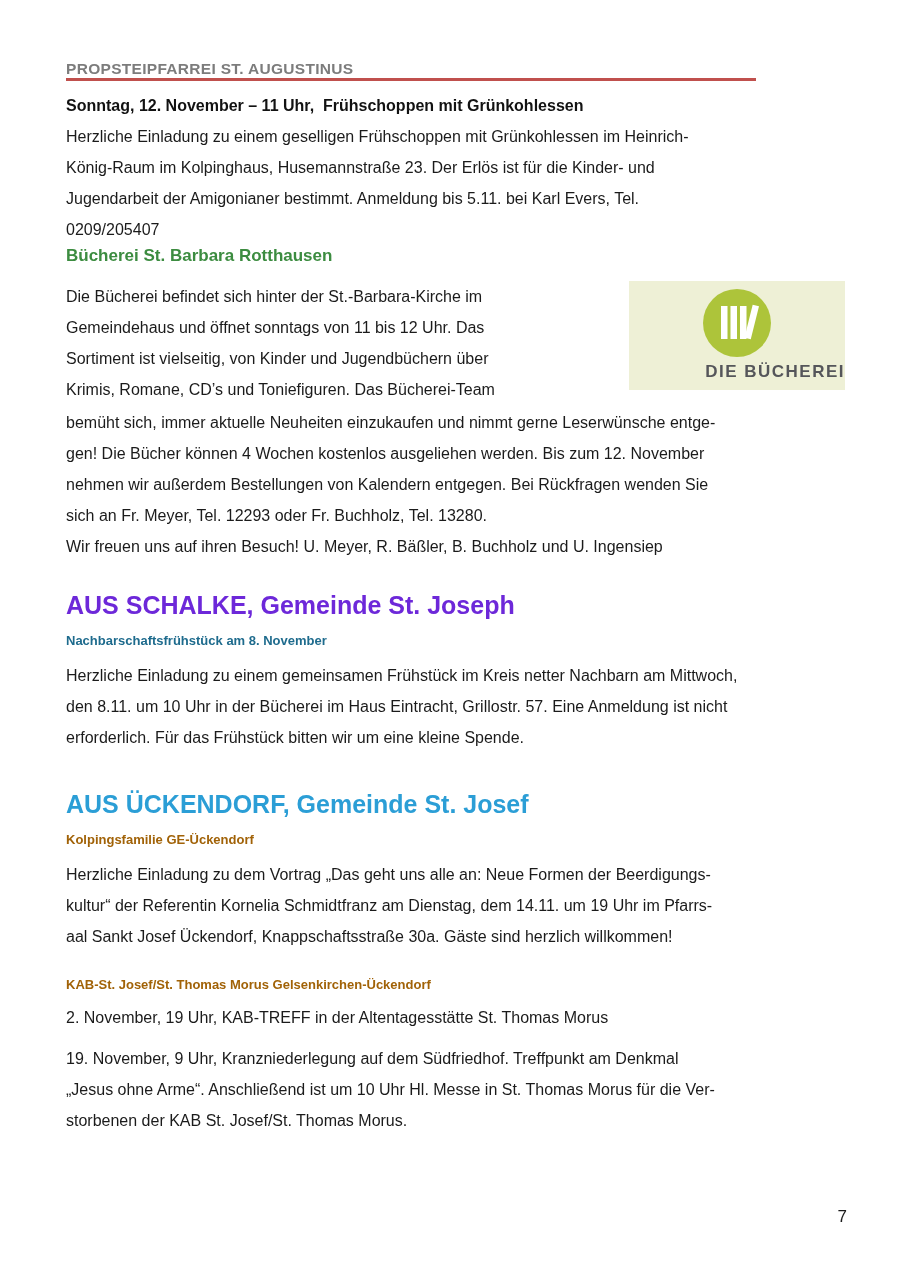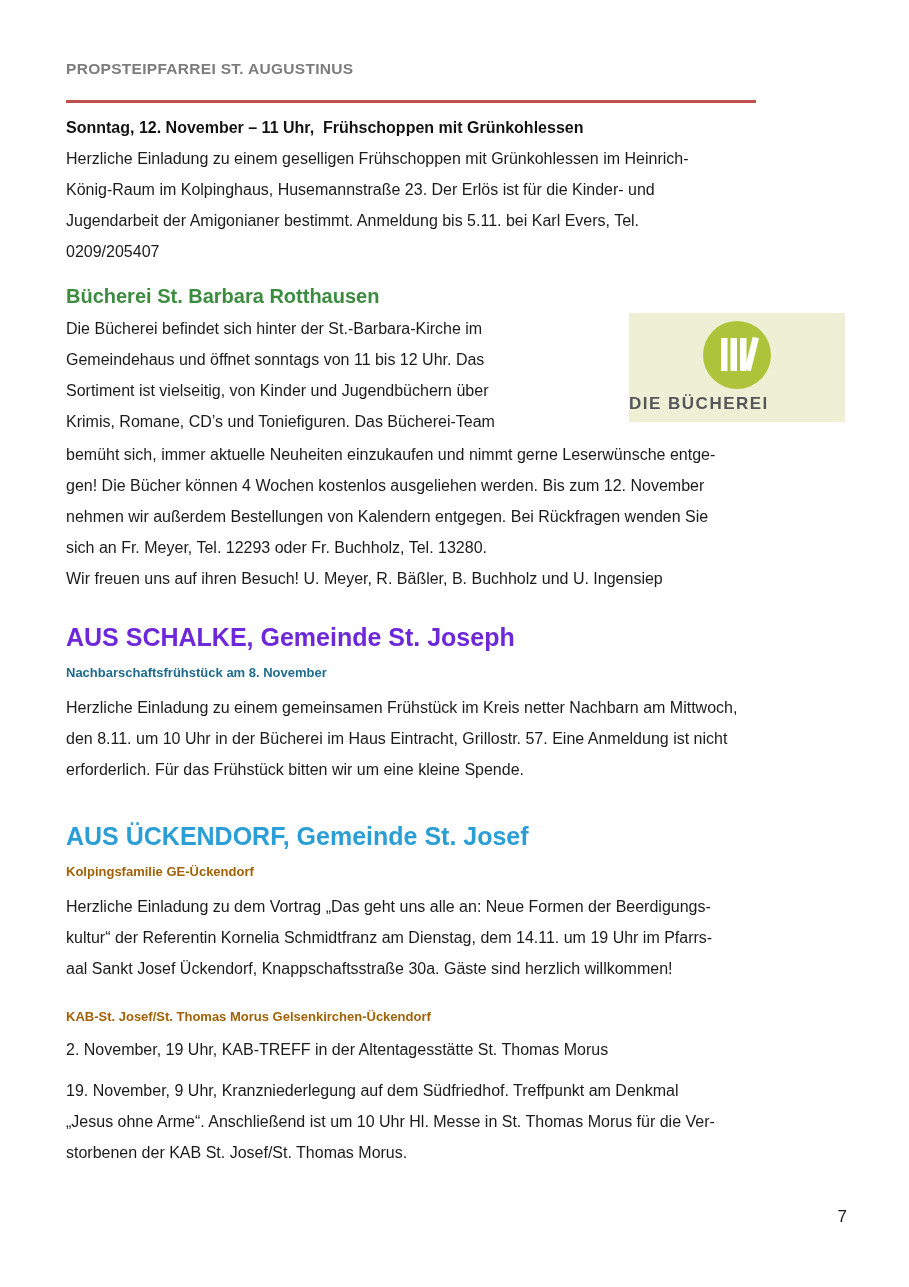--- a/index.html
+++ b/index.html
@@ -15,67 +15,66 @@
     position: absolute; inset: 0;
     padding: 60px 64px 0 66px;
     box-sizing: border-box;
   }
   .doc-header {
     width: 690px;
     font-size: 15.5px;
     font-weight: bold;
     letter-spacing: 0.3px;
     color: #7c7c7c;
-    padding-bottom: 22px;
+    padding-bottom: 0;
     border-bottom: 3px solid #c0504d;
   }
   .event-title {
     margin-top: 14px;
     font-size: 16px;
     line-height: 22px;
     font-weight: bold;
     color: #121212;
     white-space: pre-wrap;
   }
   .body-text {
     font-size: 16px;
     line-height: 31px;
     color: #1b1b1b;
     white-space: pre-line;
   }
   .para-1 { margin-top: 4px; }
   .green-heading {
-    margin-top: 18px;
-    font-size: 20px;
+    font-size: 17px;
     line-height: 22px;
     font-weight: bold;
     color: #3c8c40;
   }
   .buecherei-row {
-    margin-top: 6px;
+    margin-top: 14px;
     display: flex;
     align-items: flex-start;
   }
   .buecherei-intro { width: 525px; }
   .logo-box {
     margin-left: auto;
     width: 216px; height: 109px;
     background: #eef0d6;
     position: relative;
   }
   .logo-circle {
     position: absolute;
     left: 50%; top: 8px;
     transform: translateX(-50%);
     width: 68px; height: 68px;
   }
   .logo-label {
     position: absolute;
     left: 0; right: 0; bottom: 8px;
-    text-align: left;
+    text-align: right;
     font-size: 17px;
     font-weight: 600;
     letter-spacing: 1.5px;
     color: #55565a;
   }
   .continuation { margin-top: 2px; }
   .closing-line { margin-top: 0; }
   .section-title {
     font-size: 25px;
     line-height: 30px;

